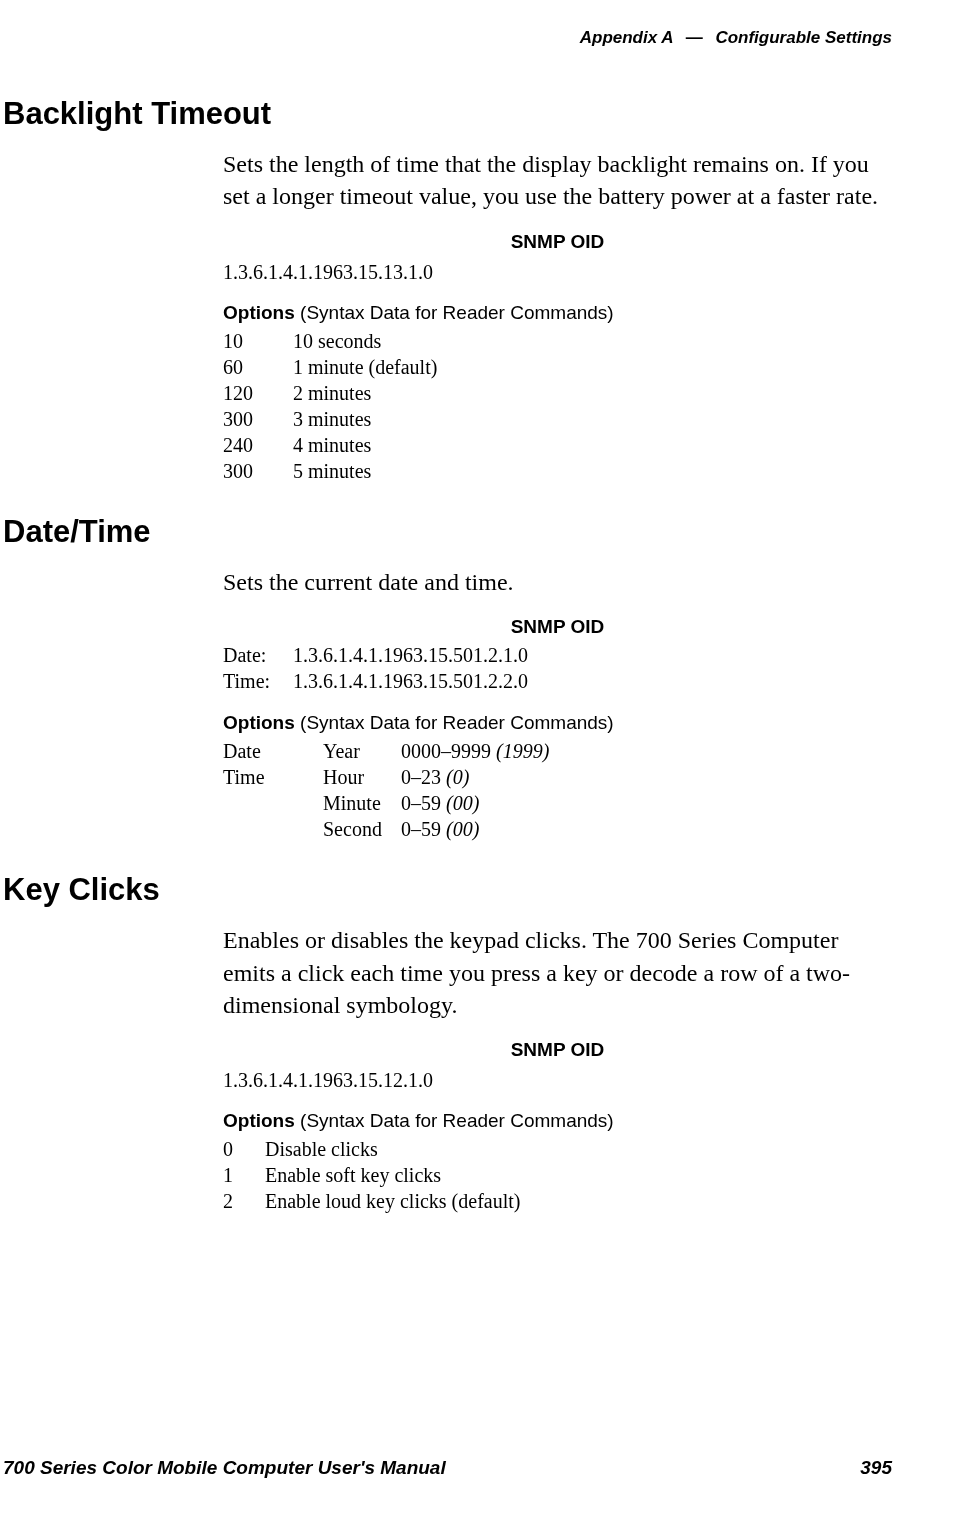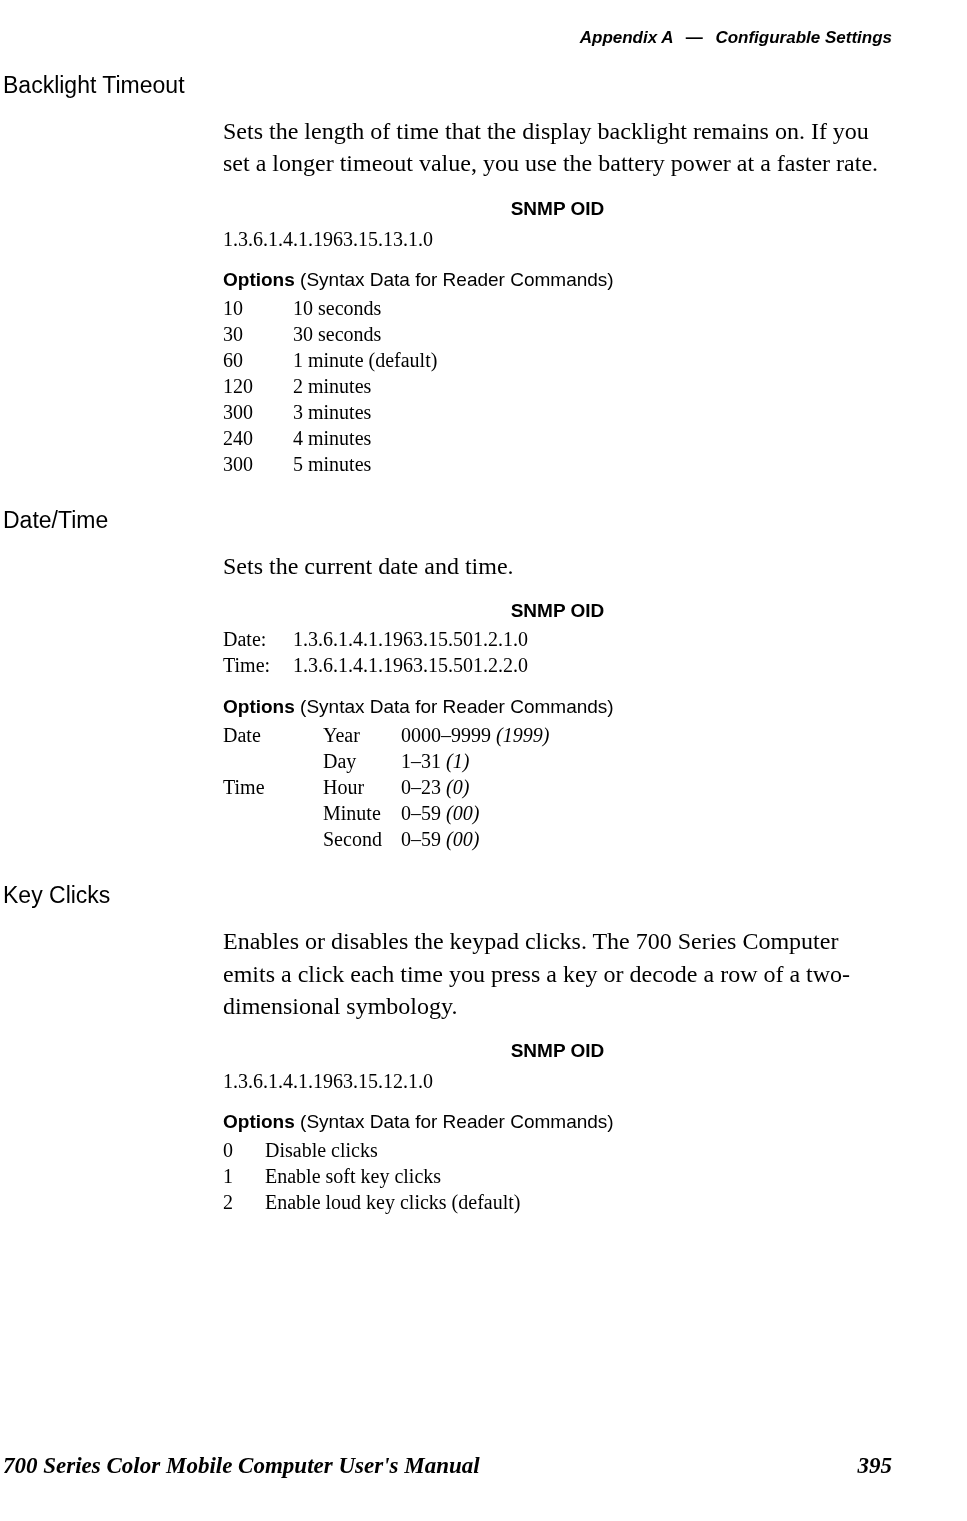--- a/index.html
+++ b/index.html
@@ -14,33 +14,33 @@
       font-family: Georgia, 'Times New Roman', serif;
       position: relative;
       padding: 28px 75px 40px 0;
     }
     .header-right {
       text-align: right;
       font-family: Arial, Helvetica, sans-serif;
       font-weight: bold;
       font-style: italic;
       font-size: 17px;
-      margin-bottom: 24px;
+      margin-bottom: 48px;
     }
     .header-right .appendix {
       font-style: italic;
     }
     .header-right .dash {
       font-style: normal;
       margin: 0 8px;
     }
     .section-heading {
       font-family: Arial, Helvetica, sans-serif;
-      font-weight: normal;
-      font-size: 23px;
+      font-weight: bold;
+      font-size: 31px;
       margin-left: 3px;
       margin-bottom: 16px;
       margin-top: 30px;
     }
     .section-heading.first {
       margin-top: 0;
     }
     .content-block {
       margin-left: 223px;
       margin-bottom: 18px;
@@ -91,24 +91,24 @@
     .italic-def {
       font-style: italic;
     }
     .footer {
       position: absolute;
       bottom: 42px;
       left: 3px;
       right: 75px;
       display: flex;
       justify-content: space-between;
-      font-family: Liberation Serif, serif;
-      font-weight: bold;
-      font-style: italic;
-      font-size: 23px;
+      font-family: Liberation Sans, sans-serif;
+      font-weight: bold;
+      font-style: italic;
+      font-size: 19px;
     }
   </style>
 </head>
 <body>
 
 <div class="header-right">
   <span class="appendix">Appendix A</span>
   <span class="dash">—</span>
   <span>Configurable Settings</span>
 </div>
@@ -124,24 +124,20 @@
   <div class="sub-heading-mixed">
     <span class="bold-part">Options</span><span class="normal-part"> (Syntax Data for Reader Commands)</span>
   </div>
   <table class="options-table">
     <tbody>
         <tr>
           <td class="col1">10</td>
           <td>10 seconds</td>
         </tr>
     <tr>
-          <td class="col1">30</td>
-          <td>30 seconds</td>
-        </tr>
-    <tr>
           <td class="col1">60</td>
           <td>1 minute (default)</td>
         </tr>
     <tr>
           <td class="col1">120</td>
           <td>2 minutes</td>
         </tr>
     <tr>
           <td class="col1">300</td>
           <td>3 minutes</td>
@@ -181,25 +177,20 @@
     <span class="bold-part">Options</span><span class="normal-part"> (Syntax Data for Reader Commands)</span>
   </div>
   <table class="options-table">
     <tbody>
         <tr>
           <td class="wide1">Date</td>
           <td class="col2">Year</td>
           <td><span>0000–9999</span> <span class="italic-def">(1999)</span></td>
         </tr>
     <tr>
-          <td class="wide1"></td>
-          <td class="col2">Day</td>
-          <td><span>1–31</span> <span class="italic-def">(1)</span></td>
-        </tr>
-    <tr>
           <td class="wide1">Time</td>
           <td class="col2">Hour</td>
           <td><span>0–23</span> <span class="italic-def">(0)</span></td>
         </tr>
     <tr>
           <td class="wide1"></td>
           <td class="col2">Minute</td>
           <td><span>0–59</span> <span class="italic-def">(00)</span></td>
         </tr>
     <tr>

